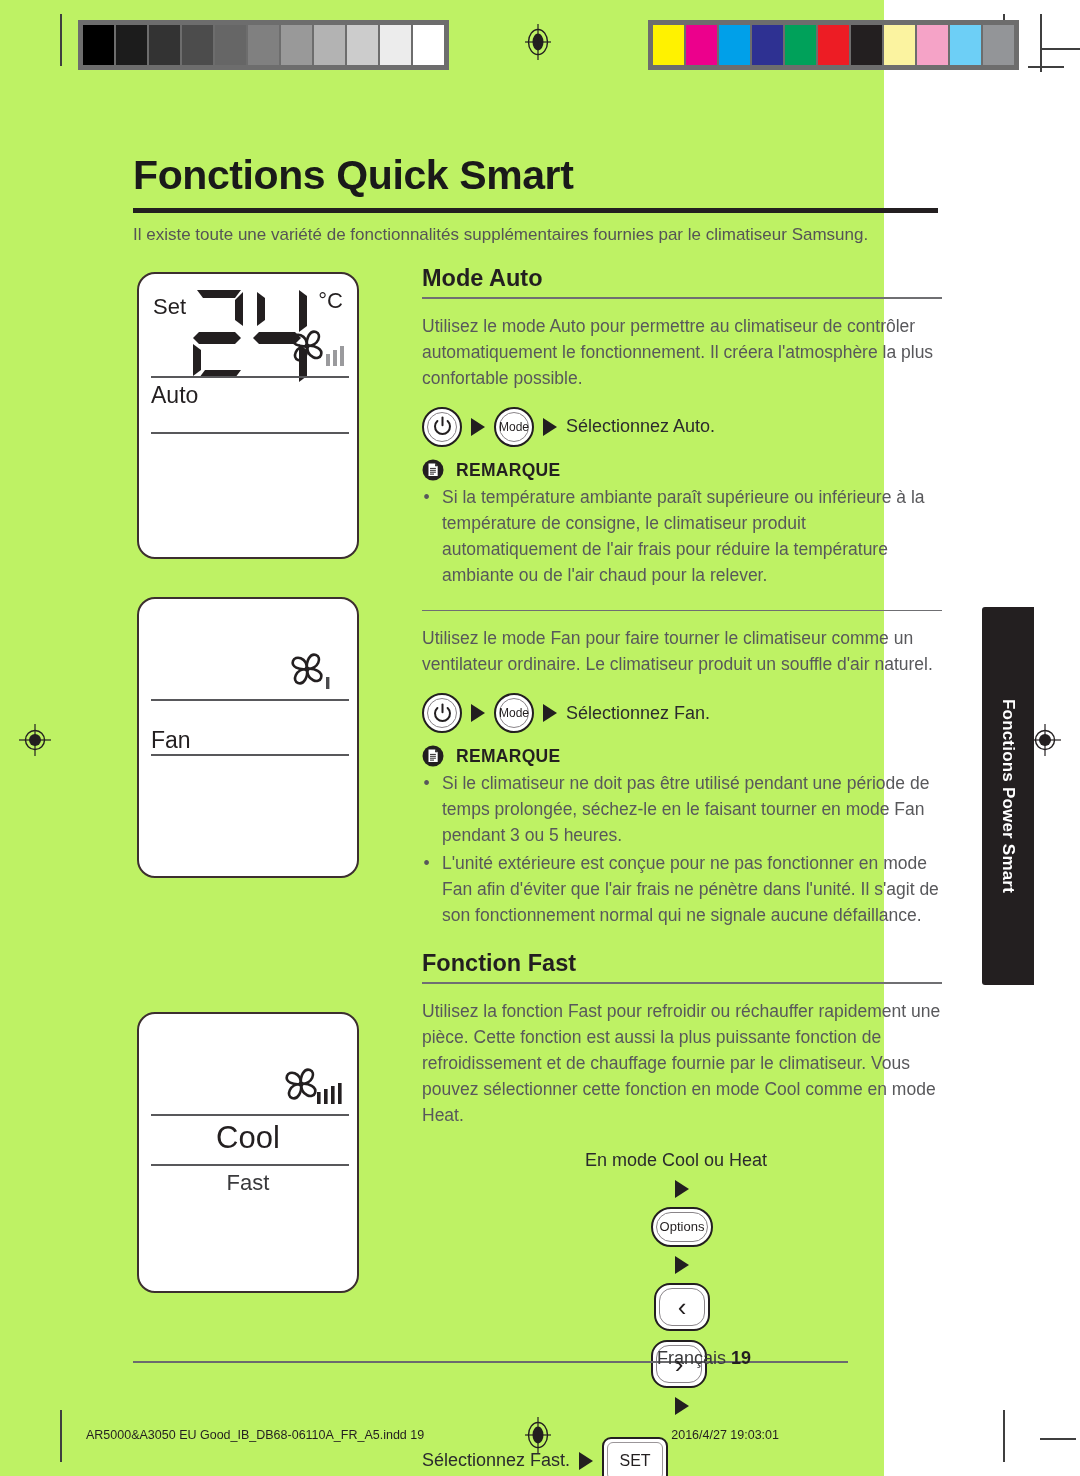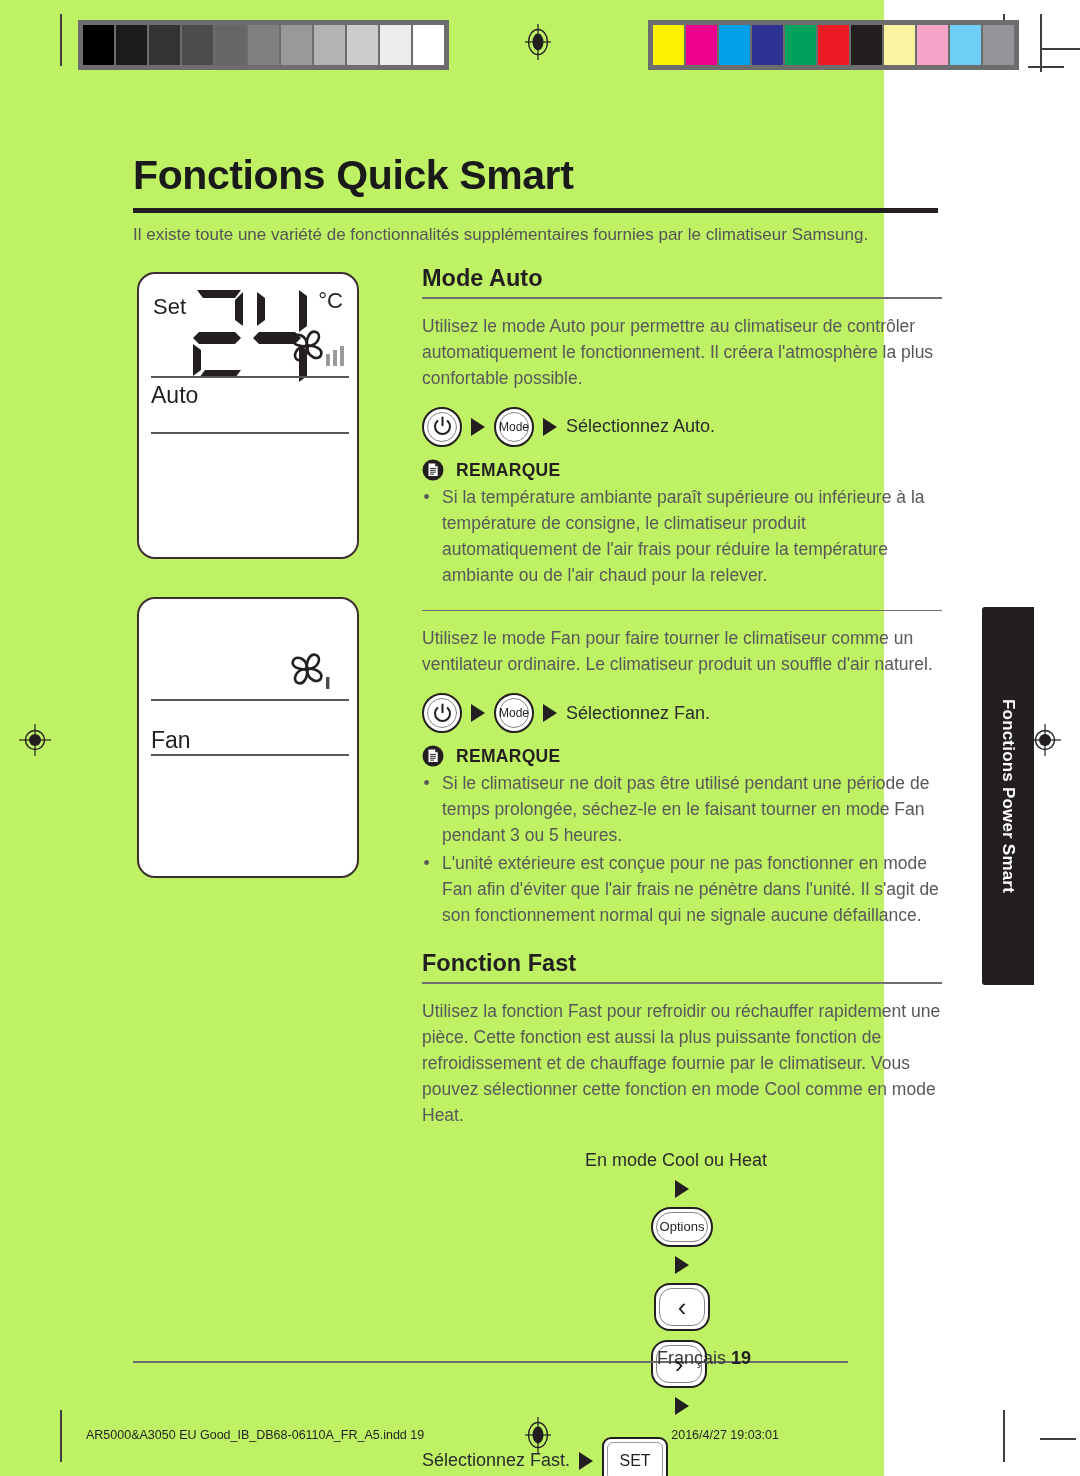--- a/index.html
+++ b/index.html
@@ -350,20 +350,43 @@
           <circle cx="22" cy="22" r="2.6" fill="#231f20"></circle>
           <rect x="41" y="30" width="3.4" height="12" fill="#4a4a4d"></rect>
         </svg>
       </div>
       <div class="hrule" style="left:12px; top:100px; width:198px;"></div>
       <div class="lcd-text-left" style="left:12px; top:128px;">Fan</div>
       <div class="hrule" style="left:12px; top:155px; width:198px;"></div>
     </div>
   </div>
 
+  <div class="lcd lcd-cool">
+    <div class="lcd-inner">
+      <div class="fanicon" style="left:140px; top:48px;">
+        <svg width="72" height="46" viewBox="0 0 72 46">
+          <g fill="none" stroke="#231f20" stroke-width="2.6">
+            <path d="M22 22 C22 10, 10 8, 8 14 C6 20, 14 23, 22 22 Z"></path>
+            <path d="M22 22 C34 22, 37 10, 31 8 C25 6, 21 14, 22 22 Z"></path>
+            <path d="M22 22 C22 34, 34 37, 36 31 C38 25, 30 21, 22 22 Z"></path>
+            <path d="M22 22 C10 22, 7 34, 13 36 C19 38, 23 30, 22 22 Z"></path>
+          </g>
+          <circle cx="22" cy="22" r="2.6" fill="#231f20"></circle>
+          <rect x="38" y="30" width="3.6" height="12" fill="#231f20"></rect>
+          <rect x="45" y="27" width="3.6" height="15" fill="#231f20"></rect>
+          <rect x="52" y="24" width="3.6" height="18" fill="#231f20"></rect>
+          <rect x="59" y="21" width="3.6" height="21" fill="#231f20"></rect>
+        </svg>
+      </div>
+      <div class="hrule" style="left:12px; top:100px; width:198px;"></div>
+      <div class="lcd-text-center" style="left:0; top:106px;">Cool</div>
+      <div class="hrule" style="left:12px; top:150px; width:198px;"></div>
+      <div class="lcd-text-center small" style="left:0; top:156px;">Fast</div>
+    </div>
+  </div>
 
   <div class="col-right">
 
     <div>
       <div class="sec-head">Mode Auto</div>
       <div class="sec-rule"></div>
       <div class="para">Utilisez le mode Auto pour permettre au climatiseur de contrôler automatiquement le fonctionnement. Il créera l'atmosphère la plus confortable possible.</div>
 
       <div class="steprow">
         <div class="btn-circle">

